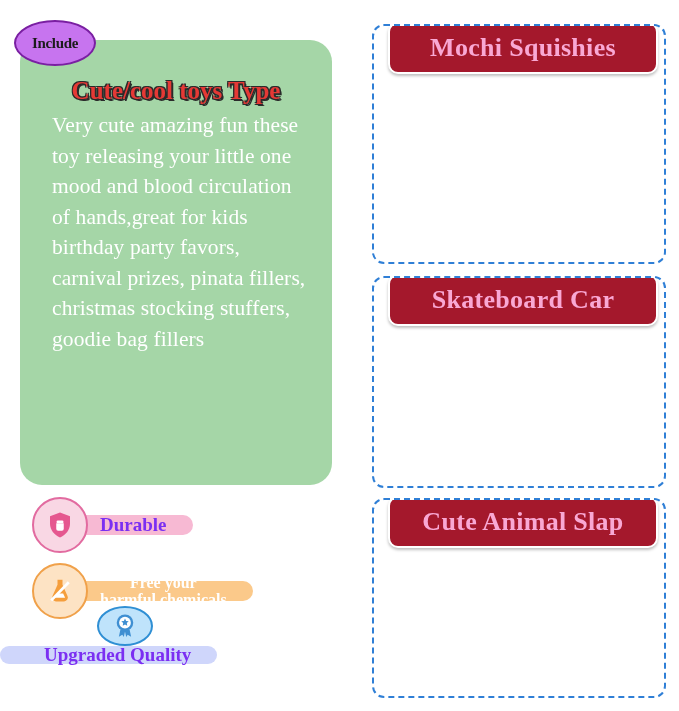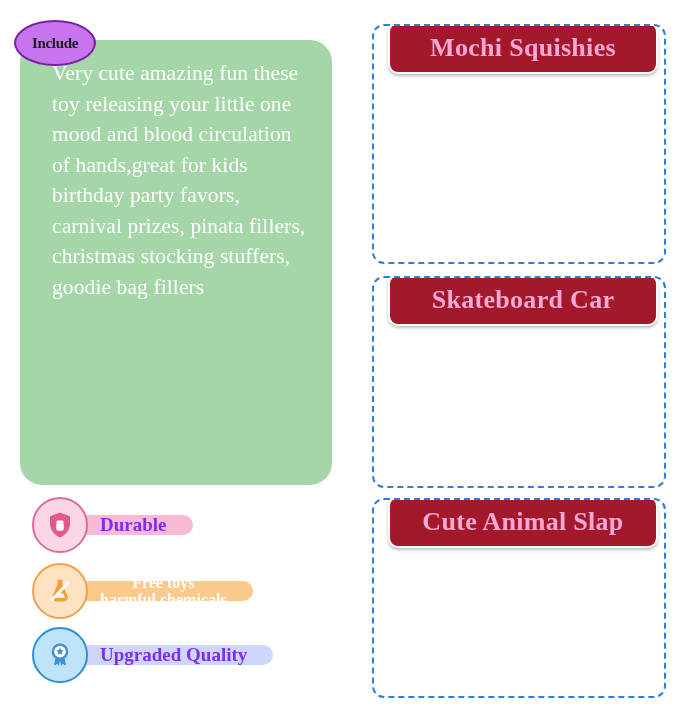--- a/index.html
+++ b/index.html
@@ -121,21 +121,21 @@
     border-radius: 50%;
     display: flex;
     align-items: center;
     justify-content: center;
     z-index: 3;
     position: relative;
   }
 
   #feature-0 { top: 478px; }
   #feature-1 { top: 544px; }
-  #feature-2 { top: 608px; }
+  #feature-2 { top: 588px; flex-direction: column; }
 
   .f0-circle { background: #f9d7e4; border: 2px solid #e26ba0; }
   .f0-pill   { background: #f7b9d3; }
   .f0-pill .pill-text { color: #7b2ff2; }
 
   .f1-circle { background: #fde3c4; border: 2px solid #f0a14a; }
   .f1-pill   { background: #fbc98a; }
   .f1-pill .pill-text { color: #ffffff; font-size: 16px; line-height: 17px; }
 
   .f2-circle { background: #bfe3fb; border: 2px solid #2f8fd4; }
@@ -214,20 +214,21 @@
 
 <div class="page">
 
   <div class="left-col">
 
     <div class="include-badge">
       <span>Include</span>
     </div>
 
     <div class="desc-card">
+      <div class="type-title">Cute/cool toys Type</div>
       <div class="desc-text">Very cute amazing fun these toy releasing your little one mood and blood circulation of hands,great for kids birthday party favors, carnival prizes, pinata fillers, christmas stocking stuffers, goodie bag fillers</div>
     </div>
 
     <div class="feature" id="feature-0">
       <div class="badge-circle f0-circle">
         <svg width="30" height="30" viewBox="0 0 24 24" aria-hidden="true">
           <path d="M12 2 L20 5 V11 C20 16 16.3 20.2 12 22 C7.7 20.2 4 16 4 11 V5 Z" fill="#e5578f"></path>
           <path d="M9 10.5 h6 v4.5 a1.5 1.5 0 0 1 -1.5 1.5 h-3 A1.5 1.5 0 0 1 9 15 Z" fill="#ffffff"></path>
           <rect x="9.2" y="8.4" width="5.6" height="2.2" rx="1.1" fill="#ffffff"></rect>
         </svg>
@@ -239,21 +240,21 @@
 
     <div class="feature" id="feature-1">
       <div class="badge-circle f1-circle">
         <svg width="30" height="30" viewBox="0 0 24 24" aria-hidden="true">
           <path d="M10 3 h4 v4 l4 9 a3 3 0 0 1 -2.7 4.3 H8.7 A3 3 0 0 1 6 16 L10 7 Z" fill="#f59e3c"></path>
           <path d="M9.5 14 h5 l1.6 3.4 H7.9 Z" fill="#ffffff"></path>
           <line x1="5" y1="19.5" x2="19" y2="5" stroke="#ffffff" stroke-width="2.2"></line>
         </svg>
       </div>
       <div class="pill f1-pill">
-        <span class="pill-text">Free toys
+        <span class="pill-text">Free your
 harmful chemicals</span>
       </div>
     </div>
 
     <div class="feature" id="feature-2">
       <div class="badge-circle f2-circle">
         <svg width="32" height="32" viewBox="0 0 24 24" aria-hidden="true">
           <circle cx="12" cy="9.5" r="6.2" fill="#3f8fd2"></circle>
           <circle cx="12" cy="9.5" r="4.4" fill="#ffffff"></circle>
           <path d="M12 6.4 l0.85 1.8 1.95 0.25 -1.45 1.35 0.37 1.95 -1.72 -0.95 -1.72 0.95 0.37 -1.95 -1.45 -1.35 1.95 -0.25 Z" fill="#3f8fd2"></path>

